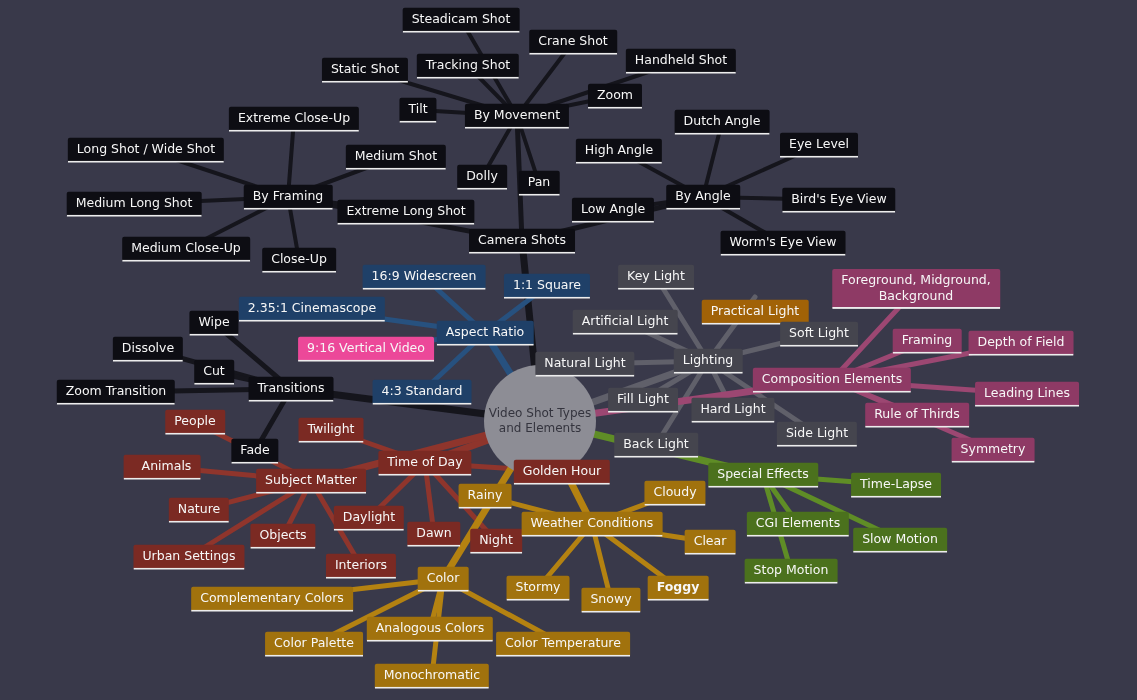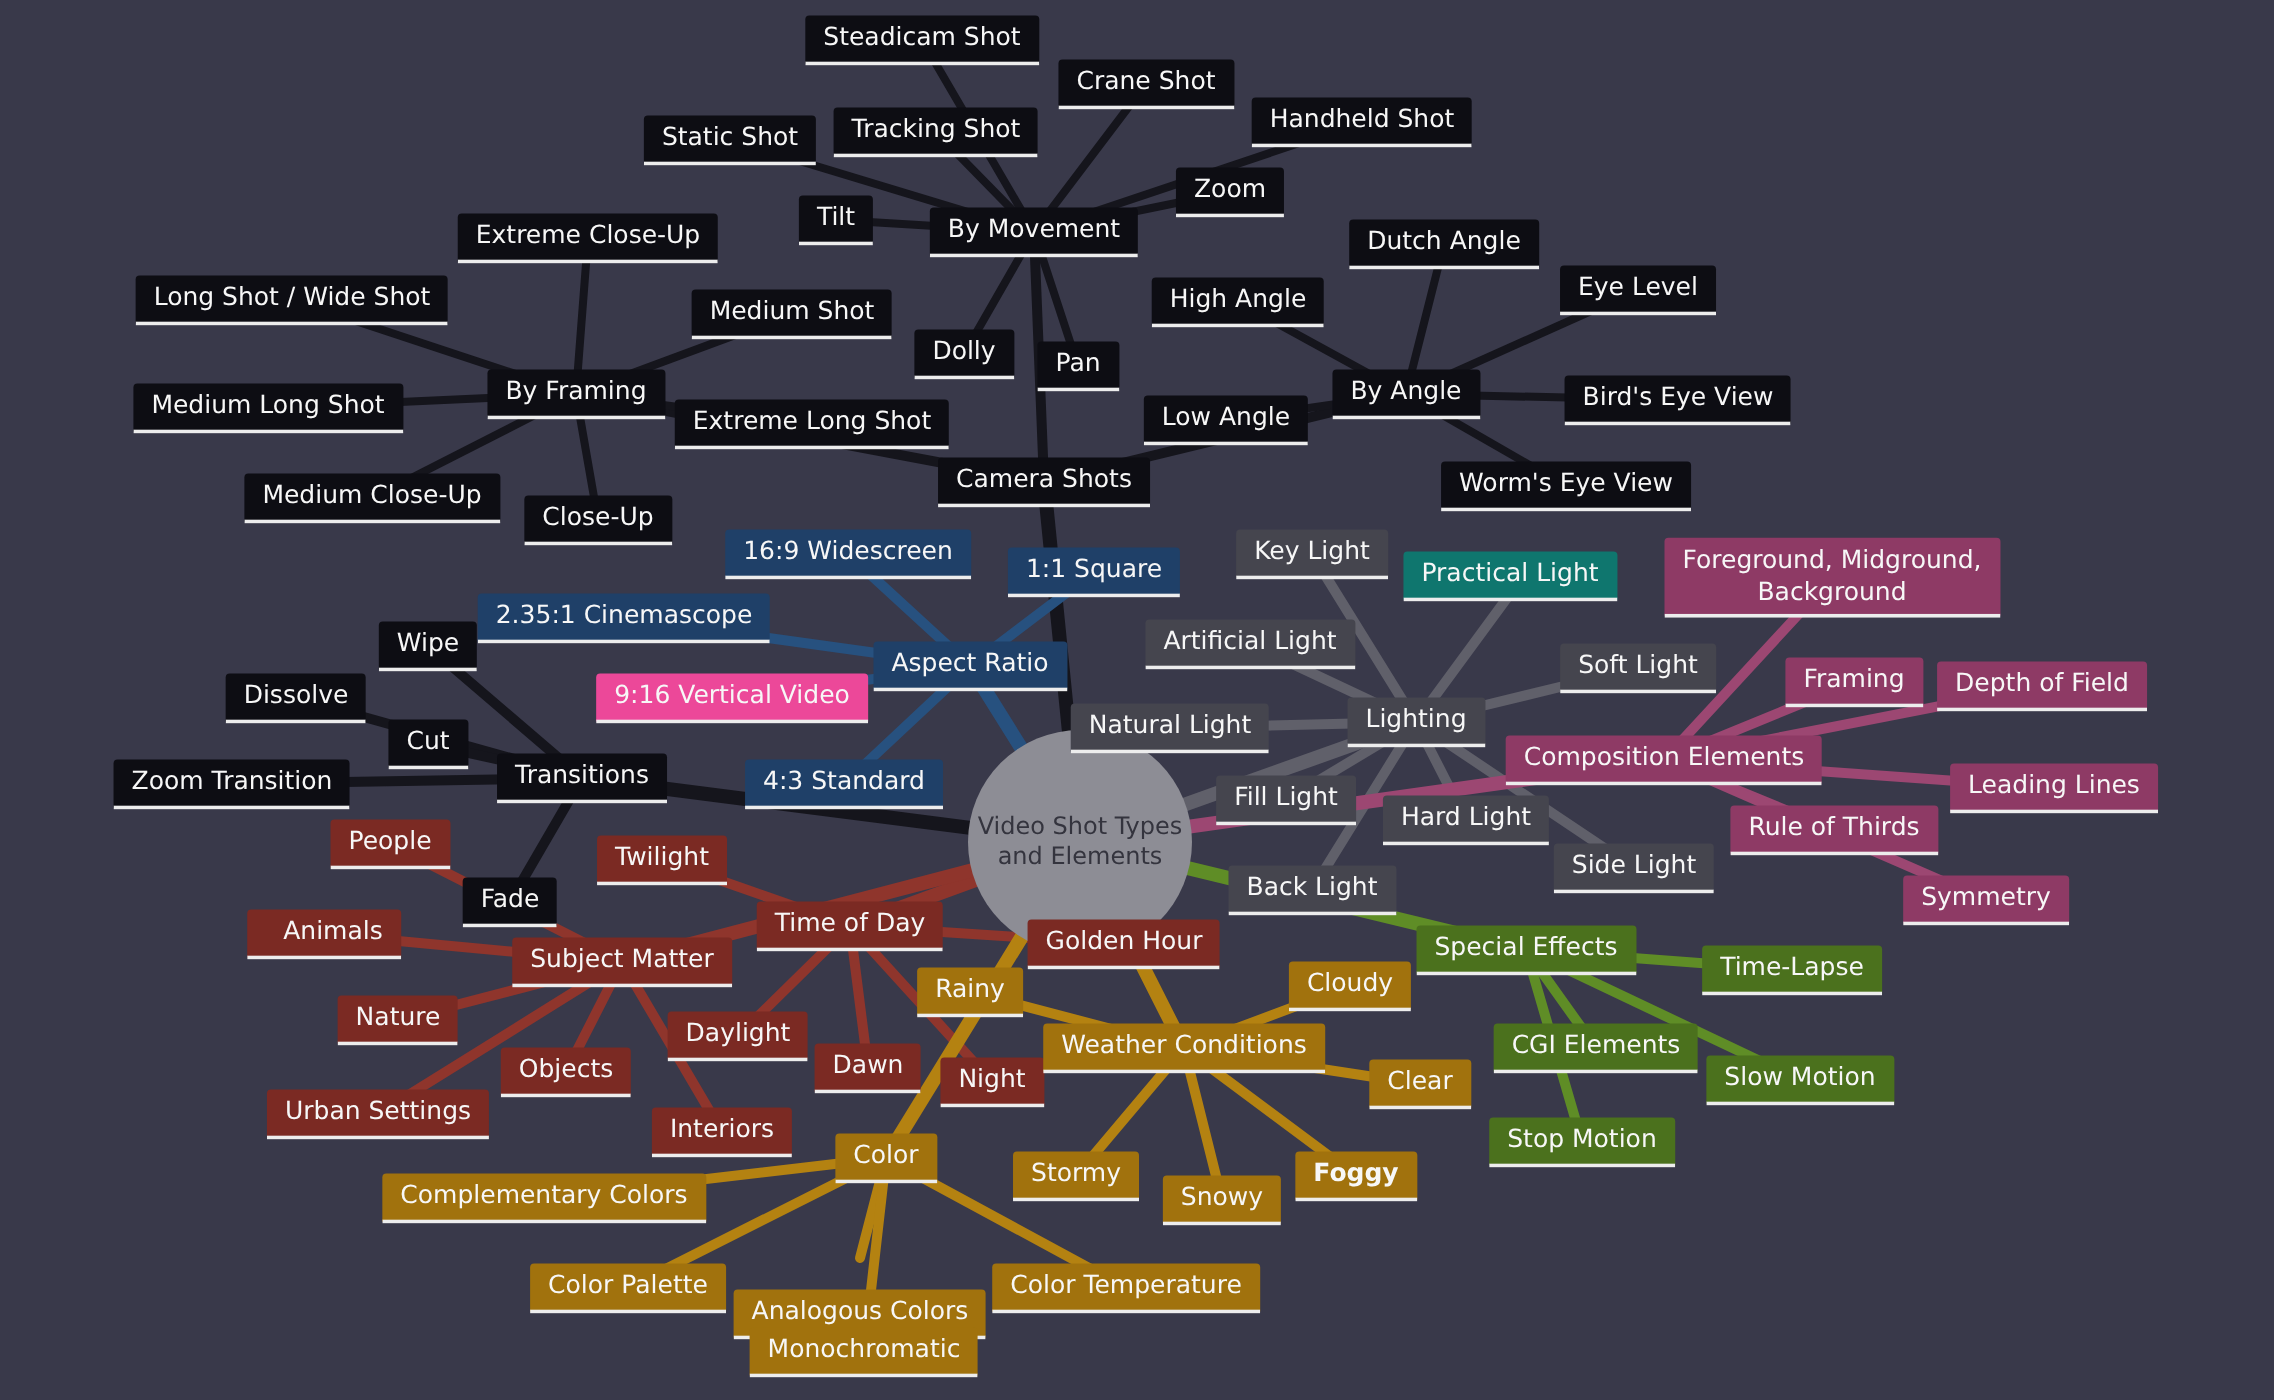--- a/index.html
+++ b/index.html
@@ -175,21 +175,21 @@
     <div class="node" style="left: 366px; top: 349px; background: #ec4899; border-bottom-color: rgb(237, 237, 237);">9:16 Vertical Video</div>
     <div class="node" style="left: 422px; top: 392px; background: rgb(31, 64, 104); border-bottom-color: rgb(237, 237, 237);">4:3 Standard</div>
     <div class="node" style="left: 291px; top: 389px; background: rgb(13, 13, 19); border-bottom-color: rgb(237, 237, 237);">Transitions</div>
     <div class="node" style="left: 214px; top: 323px; background: rgb(13, 13, 19); border-bottom-color: rgb(237, 237, 237);">Wipe</div>
     <div class="node" style="left: 148px; top: 349px; background: rgb(13, 13, 19); border-bottom-color: rgb(237, 237, 237);">Dissolve</div>
     <div class="node" style="left: 214px; top: 372px; background: rgb(13, 13, 19); border-bottom-color: rgb(237, 237, 237);">Cut</div>
     <div class="node" style="left: 116px; top: 392px; background: rgb(13, 13, 19); border-bottom-color: rgb(237, 237, 237);">Zoom Transition</div>
     <div class="node" style="left: 255px; top: 451px; background: rgb(13, 13, 19); border-bottom-color: rgb(237, 237, 237);">Fade</div>
     <div class="node" style="left: 708px; top: 361px; background: rgb(69, 69, 78); border-bottom-color: rgb(237, 237, 237);">Lighting</div>
     <div class="node" style="left: 656px; top: 277px; background: rgb(69, 69, 78); border-bottom-color: rgb(237, 237, 237);">Key Light</div>
-    <div class="node" style="left: 755px; top: 288px; background: #0f766e; border-bottom-color: rgb(237, 237, 237);">Practical Light</div>
+    <div class="node" style="left: 755px; top: 312px; background: #a16207; border-bottom-color: rgb(237, 237, 237);">Practical Light</div>
     <div class="node" style="left: 625px; top: 322px; background: rgb(69, 69, 78); border-bottom-color: rgb(237, 237, 237);">Artificial Light</div>
     <div class="node" style="left: 819px; top: 334px; background: rgb(69, 69, 78); border-bottom-color: rgb(237, 237, 237);">Soft Light</div>
     <div class="node" style="left: 585px; top: 364px; background: rgb(69, 69, 78); border-bottom-color: rgb(237, 237, 237);">Natural Light</div>
     <div class="node" style="left: 643px; top: 400px; background: rgb(69, 69, 78); border-bottom-color: rgb(237, 237, 237);">Fill Light</div>
     <div class="node" style="left: 733px; top: 410px; background: rgb(69, 69, 78); border-bottom-color: rgb(237, 237, 237);">Hard Light</div>
     <div class="node" style="left: 656px; top: 445px; background: rgb(69, 69, 78); border-bottom-color: rgb(237, 237, 237);">Back Light</div>
     <div class="node" style="left: 817px; top: 434px; background: rgb(69, 69, 78); border-bottom-color: rgb(237, 237, 237);">Side Light</div>
     <div class="node" style="left: 832px; top: 380px; background: rgb(142, 58, 101); border-bottom-color: rgb(237, 237, 237);">Composition Elements</div>
     <div class="node" style="left: 916px; top: 289px; background: rgb(142, 58, 101); border-bottom-color: rgb(237, 237, 237);">Foreground, Midground,
 Background</div>
@@ -219,16 +219,16 @@
     <div class="node" style="left: 592px; top: 524px; background: rgb(161, 114, 13); border-bottom-color: rgb(237, 237, 237);">Weather Conditions</div>
     <div class="node" style="left: 485px; top: 496px; background: rgb(161, 114, 13); border-bottom-color: rgb(237, 237, 237);">Rainy</div>
     <div class="node" style="left: 675px; top: 493px; background: rgb(161, 114, 13); border-bottom-color: rgb(237, 237, 237);">Cloudy</div>
     <div class="node" style="left: 710px; top: 542px; background: rgb(161, 114, 13); border-bottom-color: rgb(237, 237, 237);">Clear</div>
     <div class="node" style="left: 538px; top: 588px; background: rgb(161, 114, 13); border-bottom-color: rgb(237, 237, 237);">Stormy</div>
     <div class="node" style="left: 611px; top: 600px; background: rgb(161, 114, 13); border-bottom-color: rgb(237, 237, 237);">Snowy</div>
     <div class="node" style="left: 678px; top: 588px; background: rgb(161, 114, 13); border-bottom-color: rgb(237, 237, 237); font-weight: bold;">Foggy</div>
     <div class="node" style="left: 443px; top: 579px; background: rgb(161, 114, 13); border-bottom-color: rgb(237, 237, 237);">Color</div>
     <div class="node" style="left: 272px; top: 599px; background: rgb(161, 114, 13); border-bottom-color: rgb(237, 237, 237);">Complementary Colors</div>
     <div class="node" style="left: 314px; top: 644px; background: rgb(161, 114, 13); border-bottom-color: rgb(237, 237, 237);">Color Palette</div>
-    <div class="node" style="left: 430px; top: 629px; background: rgb(161, 114, 13); border-bottom-color: rgb(237, 237, 237); margin-top: 28px;">Analogous Colors</div>
+    <div class="node" style="left: 430px; top: 629px; background: rgb(161, 114, 13); border-bottom-color: rgb(237, 237, 237);">Analogous Colors</div>
     <div class="node" style="left: 563px; top: 644px; background: rgb(161, 114, 13); border-bottom-color: rgb(237, 237, 237);">Color Temperature</div>
     <div class="node" style="left: 432px; top: 676px; background: rgb(161, 114, 13); border-bottom-color: rgb(237, 237, 237);">Monochromatic</div>
   </div>
 
 </body></html>

